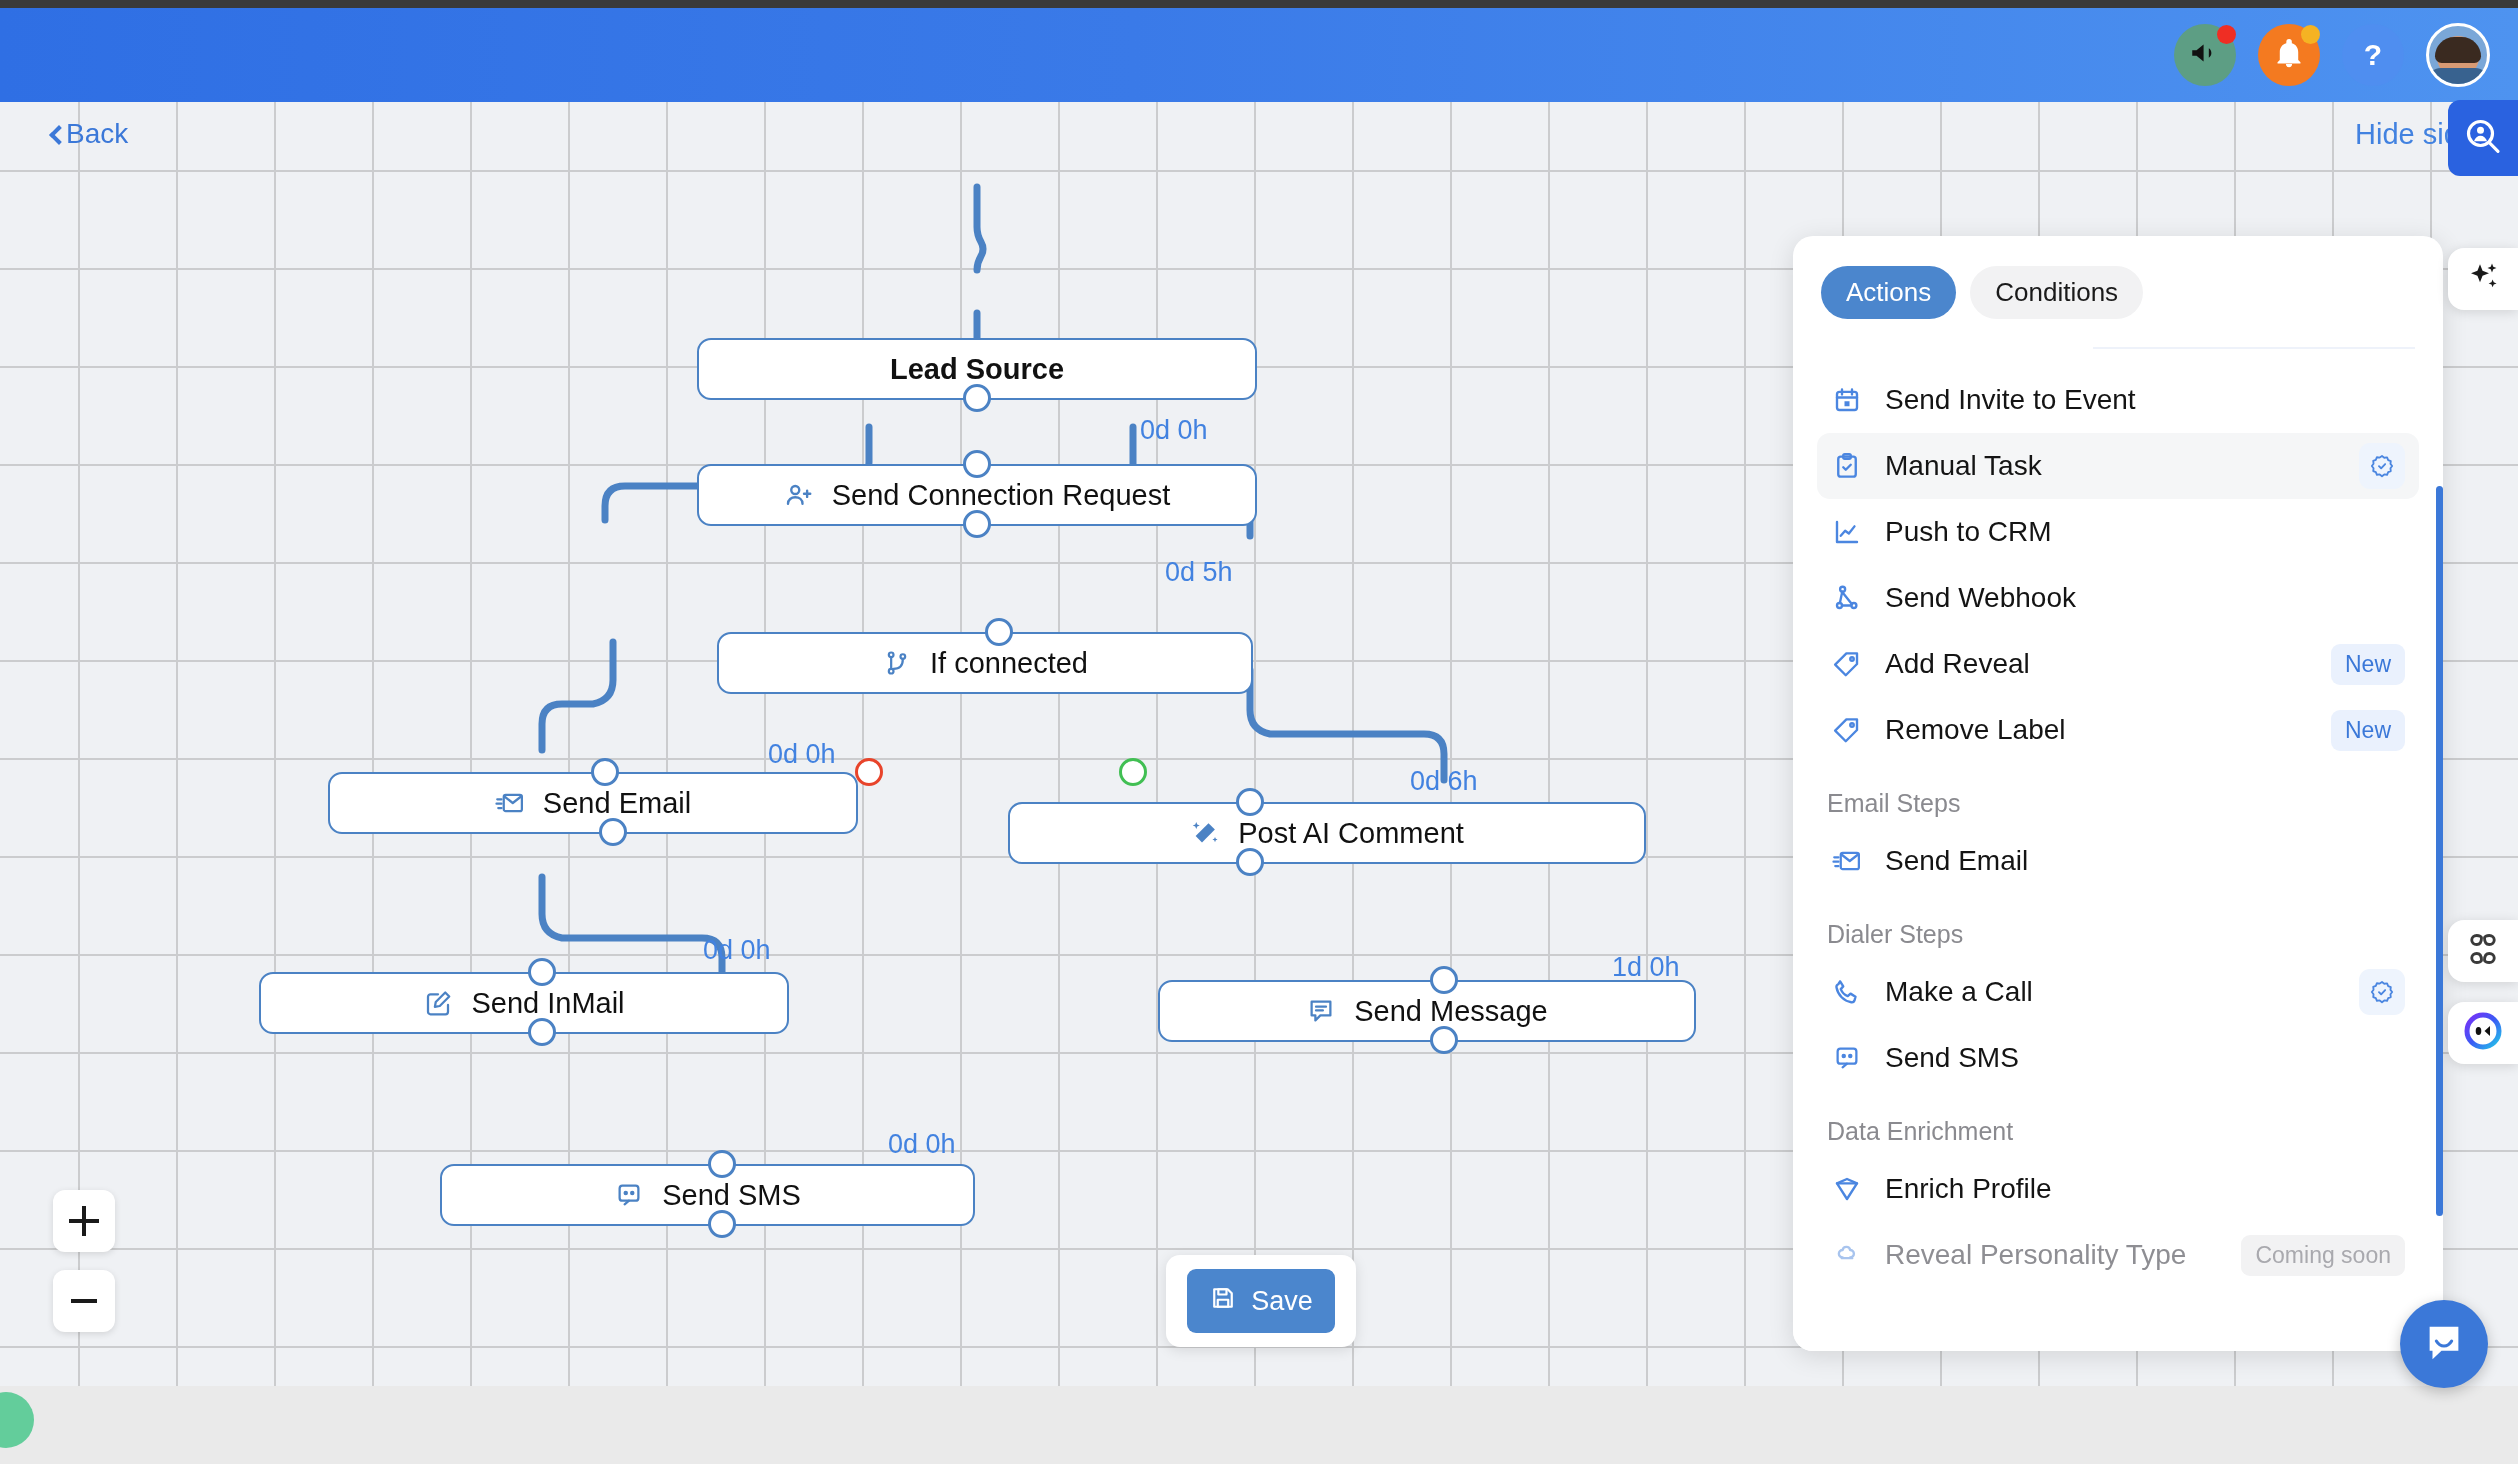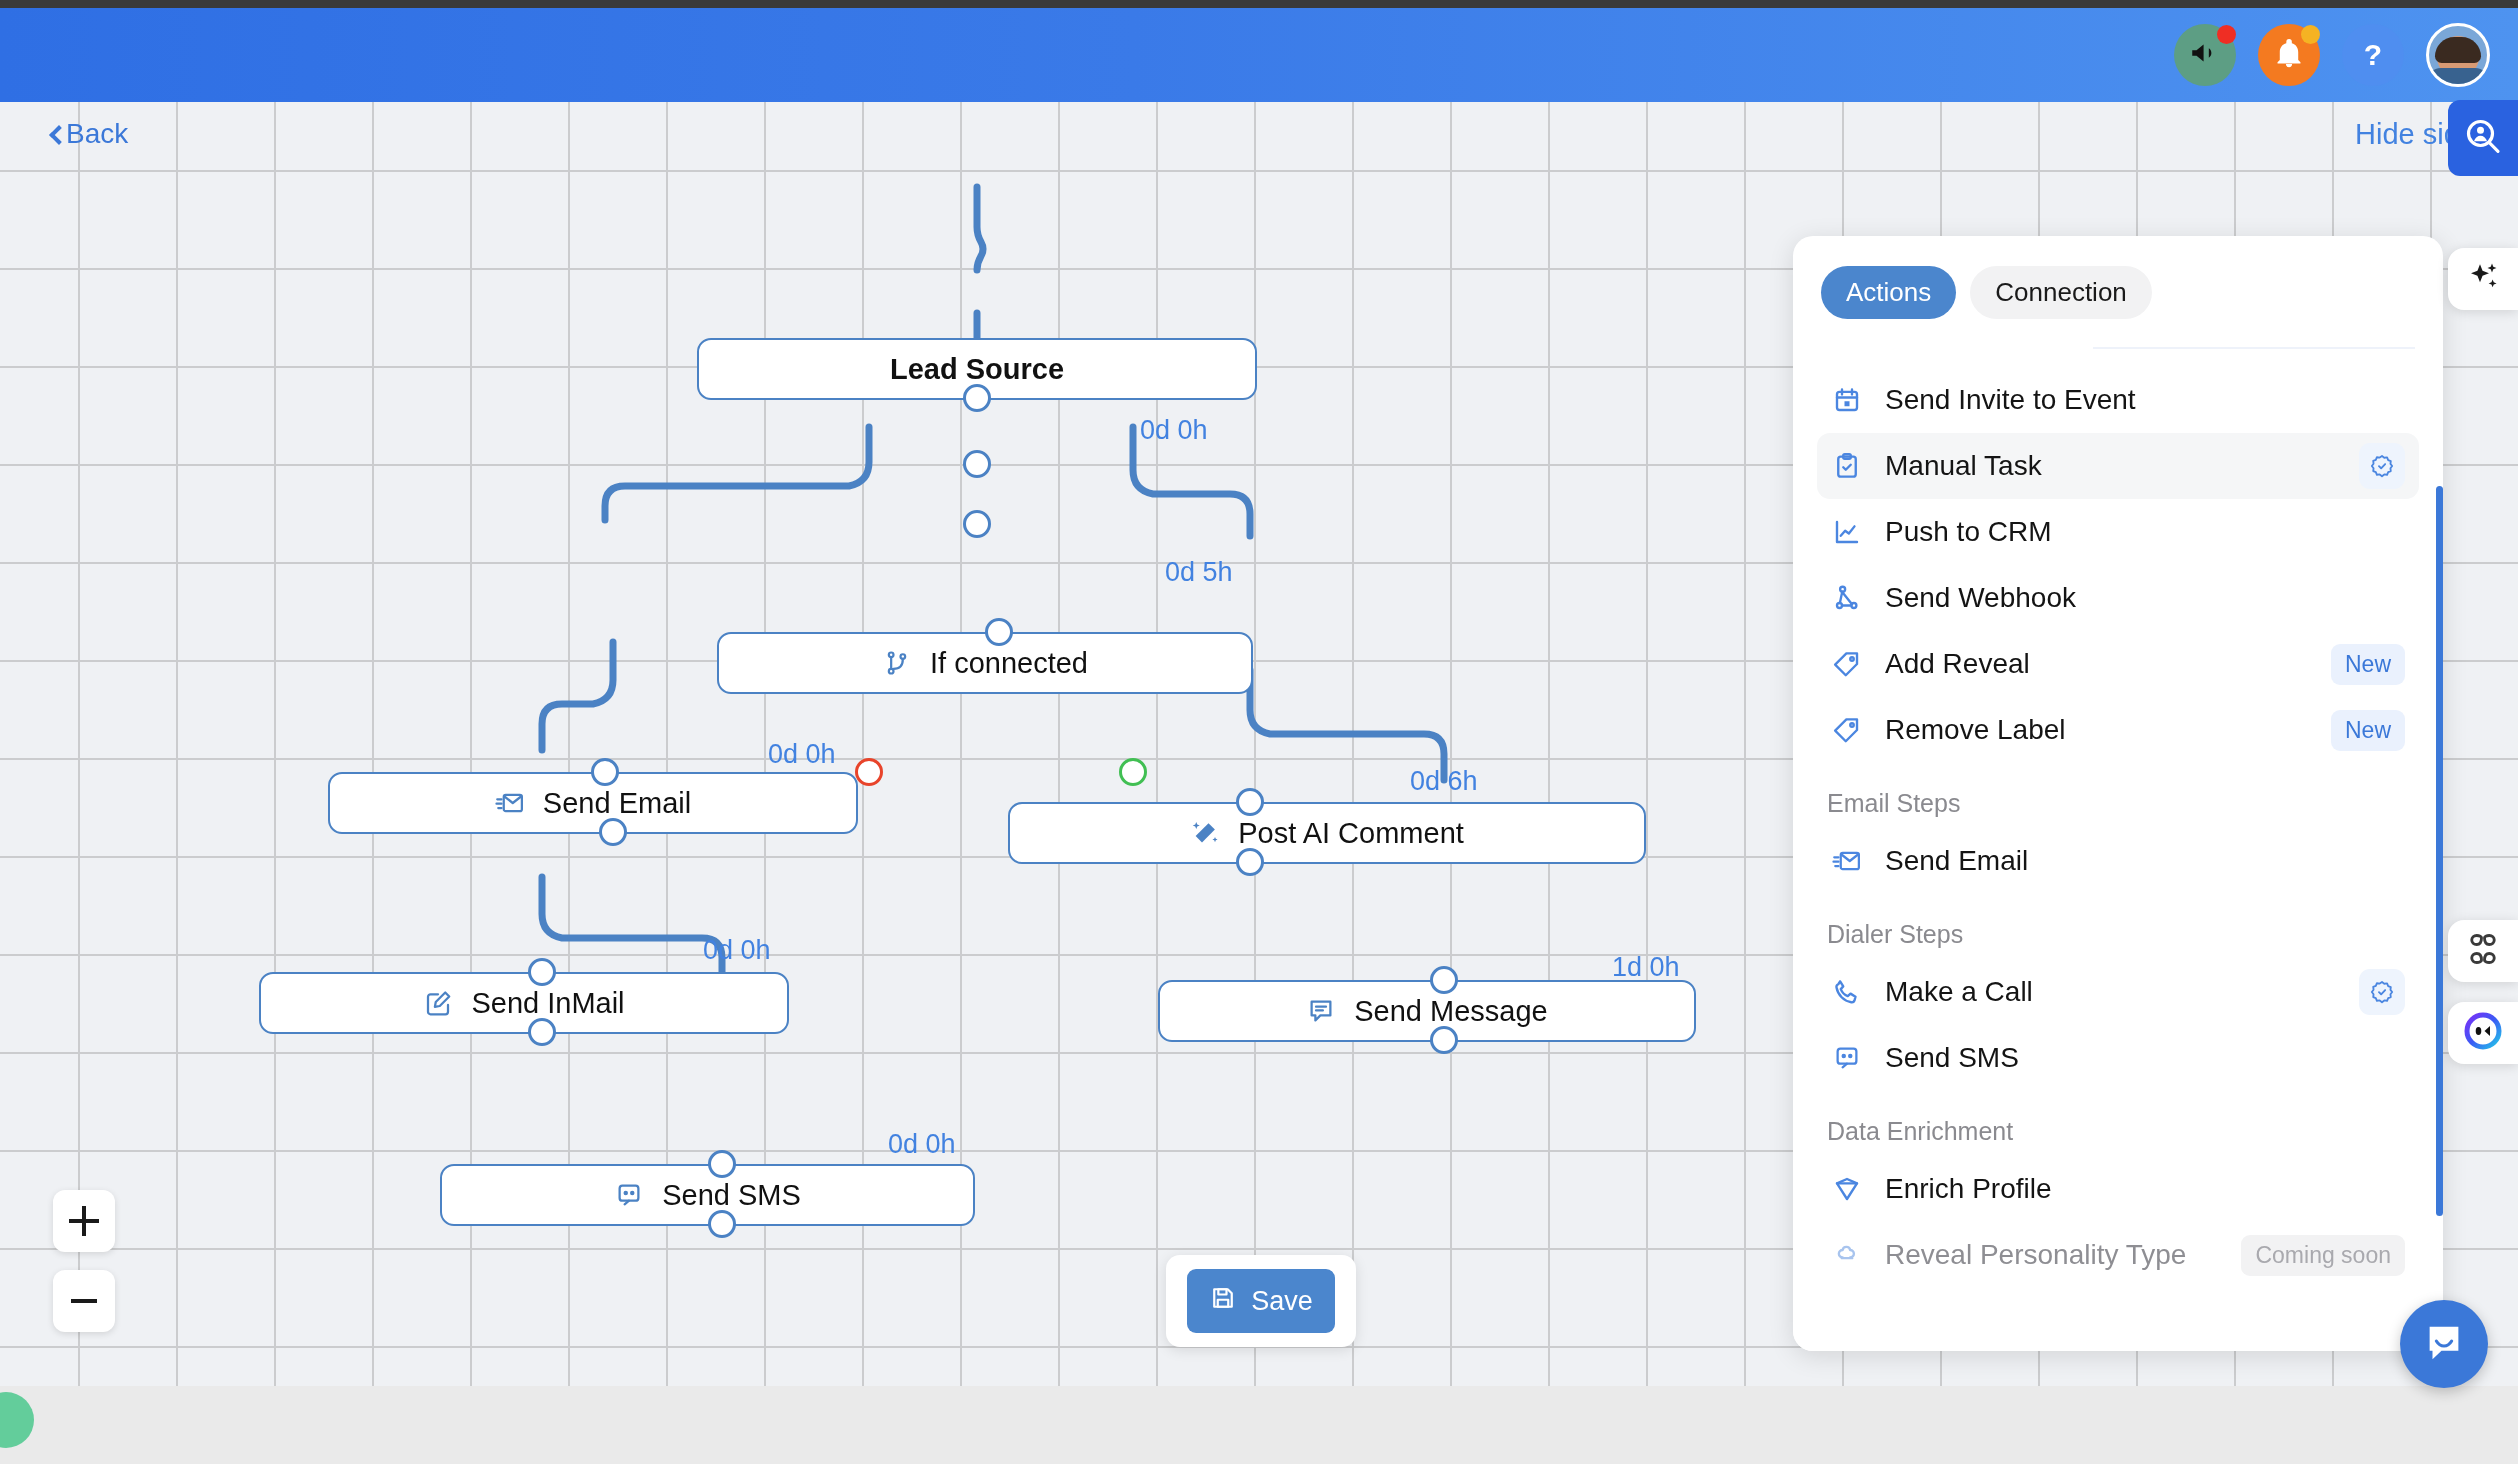--- a/index.html
+++ b/index.html
@@ -305,20 +305,30 @@
 
         <path d="M1250,568 L1250,608 Q1250,628 1270,632 L1424,632 Q1444,632 1444,652 L1444,678"></path>
       </g>
     </svg>
 
     <div class="node" style="left:697px; top:236px; width:560px;font-weight:bold;">
       <span class="nlabel">Lead Source</span>
     </div>
     <div class="port" style="left:963px; top:282px;"></div>
 
+    <div class="node" style="left:697px; top:362px; width:560px;">
+      <span class="nicon">
+        <svg width="30" height="30" viewBox="0 0 24 24" fill="none" stroke="#4b82c4" stroke-width="1.9" stroke-linecap="round" stroke-linejoin="round">
+          <circle cx="9" cy="8" r="3.2"></circle>
+            <path d="M3.2 19c0-3.2 2.6-5.2 5.8-5.2s5.8 2 5.8 5.2"></path>
+          <path d="M18.5 8.5v5M16 11h5"></path>
+        </svg>
+      </span>
+      <span class="nlabel">Send Connection Request</span>
+    </div>
     <div class="port" style="left:963px; top:348px;"></div>
     <div class="port" style="left:963px; top:408px;"></div>
     <div class="delay" style="left:1140px; top:313px;">0d 0h</div>
 
     <div class="node" style="left:717px; top:530px; width:536px;">
       <span class="nicon">
         <svg width="28" height="30" viewBox="0 0 24 24" fill="none" stroke="#4b82c4" stroke-width="1.9" stroke-linecap="round" stroke-linejoin="round">
           <circle cx="7" cy="5" r="2"></circle>
             <circle cx="7" cy="19" r="2"></circle>
             <circle cx="17" cy="6.5" r="2"></circle>
@@ -427,21 +437,21 @@
           <path d="M8 4.5h7v4.5H8zM7.5 13.5h9v6h-9z"></path>
         </svg>
       </span>
       <span>Save</span>
     </button>
   </div>
 
   <div class="panel">
     <div class="panel-tabs">
       <button class="tab active">Actions</button>
-      <button class="tab idle">Connection</button>
+      <button class="tab idle">Conditions</button>
     </div>
     <div class="panel-divider"></div>
 
     <div class="panel-list">
 
       <div class="row" style="margin-top:18px;">
         <span class="ricon">
           <svg width="30" height="30" viewBox="0 0 24 24" fill="none" stroke="#4b86e0" stroke-width="1.9" stroke-linecap="round" stroke-linejoin="round">
             <rect x="4" y="5.5" width="16" height="14.5" rx="2"></rect>
             <path d="M8 3.5v4M16 3.5v4M4 10h16"></path>

